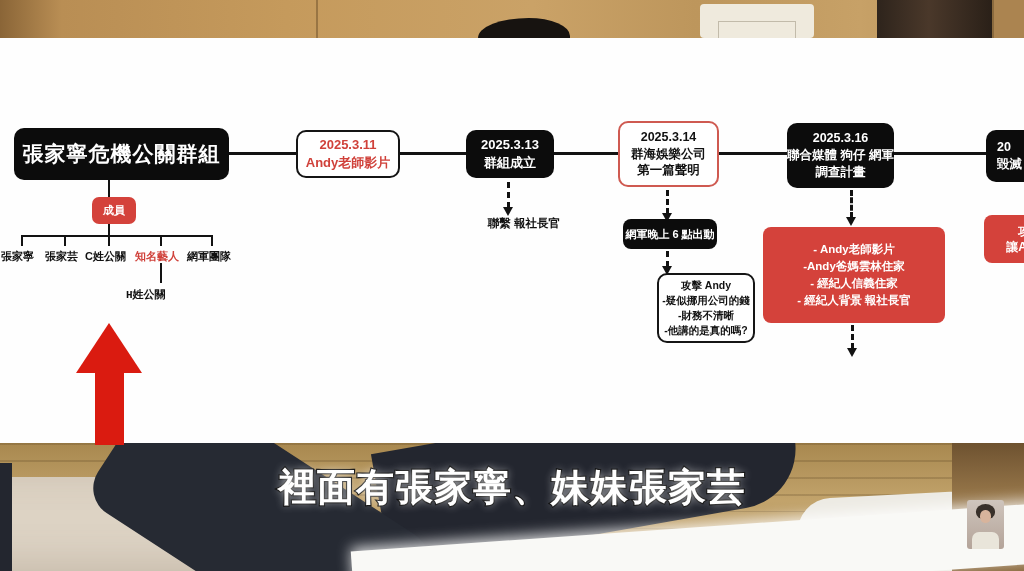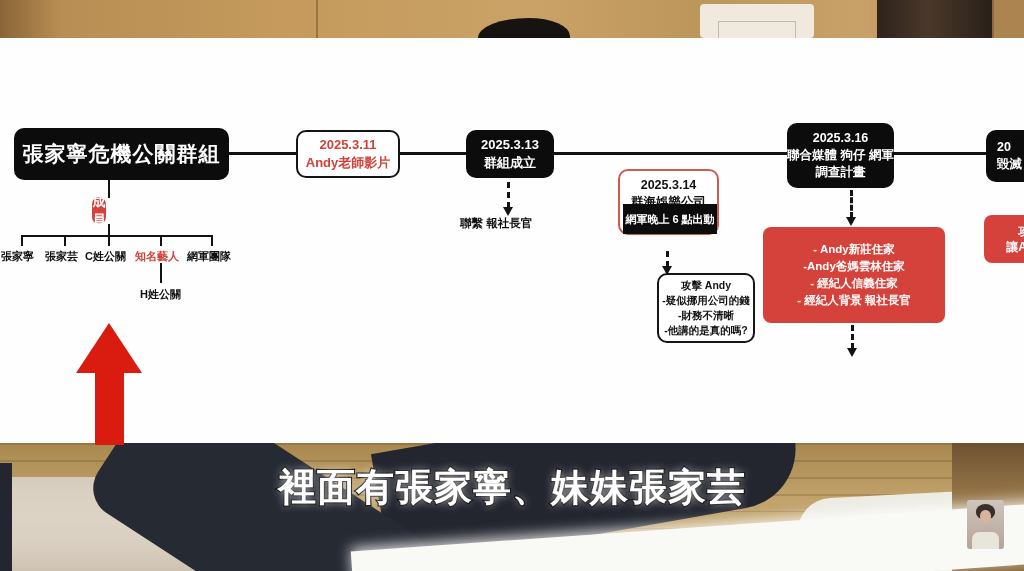--- a/index.html
+++ b/index.html
@@ -21,33 +21,33 @@
   .wood-right-top { position:absolute; left:992px; top:0; width:32px; height:38px;
     background:#ab8450; border-left:2px solid #8a6a3e; }
 
   
   .whiteboard { position:absolute; left:0; top:38px; width:1024px; height:405px; background:#fefefe; z-index:2; }
 
   .dbox { position:absolute; display:flex; flex-direction:column; align-items:center; justify-content:center;
     font-weight:700; text-align:center; z-index:4; line-height:1.35; }
   .black-box { background:#0c0c0c; color:#fff; border-radius:10px; }
   .white-box { background:#fff; color:#111; border:2.5px solid #151515; border-radius:10px; }
-  .red-border-box { background:#fff; color:#111; border:2.5px solid #cf5a51; border-radius:10px;margin-top:48px; }
+  .red-border-box { background:#fff; color:#111; border:2.5px solid #cf5a51; border-radius:10px; }
   .red-box { background:#d4423b; color:#fff; border-radius:8px; }
 
   .tl-line { position:absolute; left:229px; top:152px; width:795px; height:3px; background:#121212; z-index:3; }
 
   .solid-v { position:absolute; width:0; border-left:2.5px solid #121212; z-index:3; }
   .solid-h { position:absolute; height:0; border-top:2.5px solid #121212; z-index:3; }
   .dash-v { position:absolute; width:0; border-left:3px dashed #121212; z-index:3; }
   .arrow-down { position:absolute; width:0; height:0; border-left:5.5px solid transparent;
     border-right:5.5px solid transparent; border-top:9px solid #121212; z-index:3; }
 
   .tree-label { position:absolute; font-size:11px; font-weight:700; color:#111; text-align:left; z-index:4; }
-  .note-text { position:absolute; font-size:11.5px; font-weight:700; color:#111; text-align:left; z-index:4; }
+  .note-text { position:absolute; font-size:11.5px; font-weight:700; color:#111; text-align:right; z-index:4; }
 
   .big-arrow-head { position:absolute; left:76px; top:323px; width:0; height:0;
     border-left:33px solid transparent; border-right:33px solid transparent;
     border-bottom:50px solid #da1b10; z-index:4; }
   .big-arrow-shaft { position:absolute; left:95px; top:371px; width:29px; height:74px; background:#da1b10; z-index:4; }
 
   
   .photo-bottom { position:absolute; left:0; top:443px; width:1024px; height:128px; z-index:1; overflow:hidden;
     background:linear-gradient(180deg,#a8884f 0%,#c2a36b 45%,#b08f57 100%); }
   .plank-lines { position:absolute; inset:0;
@@ -98,39 +98,39 @@
 
   <div class="whiteboard"></div>
 
   <div class="tl-line"></div>
 
   <div class="dbox black-box" style="left:14px; top:128px; width:215px; height:52px; font-size:21px; letter-spacing:1px;">
     <div>張家寧危機公關群組</div>
   </div>
 
   <div class="solid-v" style="left:108px; top:178px; height:20px;"></div>
-  <div class="dbox red-box" style="left:92px; top:197px; width:14px; height:27px; font-size:13px; border-radius:7px;">
+  <div class="dbox red-box" style="left:92px; top:197px; width:44px; height:27px; font-size:11px; border-radius:7px;">
     <div>成員</div>
   </div>
   <div class="solid-v" style="left:108px; top:224px; height:11px;"></div>
   <div class="solid-h" style="left:21px; top:235px; width:192px;"></div>
   <div class="solid-v" style="left:21px;  top:235px; height:11px;"></div>
   <div class="solid-v" style="left:64px;  top:235px; height:11px;"></div>
   <div class="solid-v" style="left:108px; top:235px; height:11px;"></div>
   <div class="solid-v" style="left:160px; top:235px; height:11px;"></div>
   <div class="solid-v" style="left:211px; top:235px; height:11px;"></div>
 
   <div class="tree-label" style="left:1px; top:249px; width:42px;">張家寧</div>
   <div class="tree-label" style="left:45px; top:249px; width:42px;">張家芸</div>
   <div class="tree-label" style="left:85px; top:249px; width:52px;">C姓公關</div>
   <div class="tree-label" style="left:135px; top:249px; width:52px; color:#d0413a;">知名藝人</div>
   <div class="tree-label" style="left:187px; top:249px; width:52px;">網軍團隊</div>
 
   <div class="solid-v" style="left:160px; top:263px; height:20px;"></div>
-  <div class="tree-label" style="left:140px; top:287px; width:52px;">H姓公關</div>
+  <div class="tree-label" style="left:126px; top:287px; width:52px;font-family:Liberation Mono, monospace;">H姓公關</div>
 
   <div class="big-arrow-head"></div>
   <div class="big-arrow-shaft"></div>
 
   <div class="dbox white-box" style="left:296px; top:130px; width:104px; height:48px; font-size:13px; color:#d0413a;">
     <div>2025.3.11</div>
     <div>Andy老師影片</div>
   </div>
 
   <div class="dbox black-box" style="left:466px; top:130px; width:88px; height:48px; font-size:13px;">
@@ -141,41 +141,41 @@
   <div class="arrow-down" style="left:503px; top:207px;"></div>
   <div class="note-text" style="left:460px; top:216px; width:100px;">聯繫 報社長官</div>
 
   <div class="dbox red-border-box" style="left:618px; top:121px; width:101px; height:66px; font-size:12.5px;">
     <div>2025.3.14</div>
     <div>群海娛樂公司</div>
     <div>第一篇聲明</div>
   </div>
   <div class="dash-v" style="left:666px; top:190px; height:24px;"></div>
   <div class="arrow-down" style="left:662px; top:213px;"></div>
-  <div class="dbox black-box" style="left:623px; top:204px; width:94px; height:30px; font-size:11px; border-radius:0;">
+  <div class="dbox black-box" style="left:623px; top:219px; width:94px; height:30px; font-size:11px; border-radius:8px;">
     <div>網軍晚上 6 點出動</div>
   </div>
   <div class="dash-v" style="left:666px; top:251px; height:16px;"></div>
   <div class="arrow-down" style="left:662px; top:266px;"></div>
   <div class="dbox white-box" style="left:621px; top:273px; width:98px; height:70px; font-size:10.5px; line-height:1.45;margin-left:36px;">
     <div>攻擊 Andy</div>
     <div>-疑似挪用公司的錢</div>
     <div>-財務不清晰</div>
     <div>-他講的是真的嗎?</div>
   </div>
 
   <div class="dbox black-box" style="left:787px; top:123px; width:107px; height:65px; font-size:12.5px;">
     <div>2025.3.16</div>
     <div>聯合媒體 狗仔 網軍</div>
     <div>調查計畫</div>
   </div>
   <div class="dash-v" style="left:850px; top:190px; height:28px;"></div>
   <div class="arrow-down" style="left:846px; top:217px;"></div>
   <div class="dbox red-box" style="left:763px; top:227px; width:182px; height:96px; font-size:11.5px; line-height:1.5;">
-    <div>- Andy新莊住家</div>
+    <div>- Andy老師影片</div>
     <div>-Andy爸媽雲林住家</div>
     <div>- 經紀人信義住家</div>
     <div>- 經紀人背景 報社長官</div>
   </div>
   <div class="dash-v" style="left:851px; top:325px; height:24px;"></div>
   <div class="arrow-down" style="left:847px; top:348px;"></div>
 
   <div class="dbox black-box" style="left:986px; top:130px; width:90px; height:52px; font-size:12.5px; align-items:flex-start; padding-left:11px;">
     <div>20</div>
     <div>毀滅</div>

